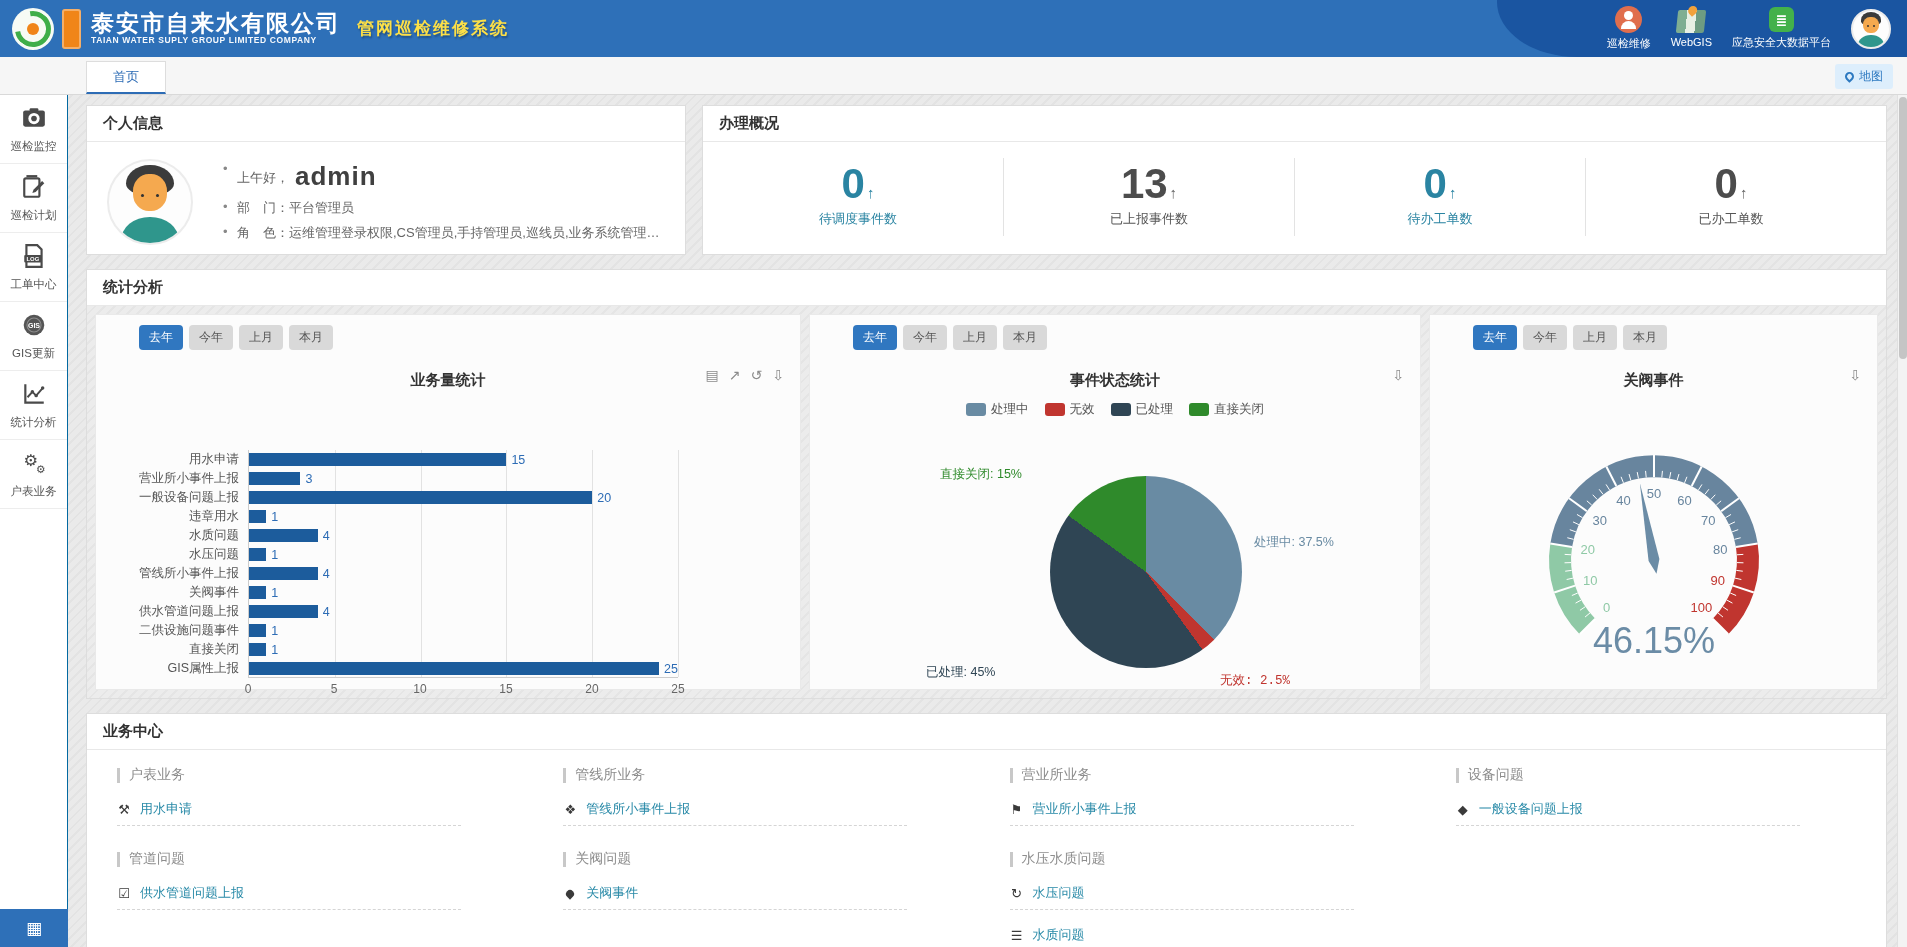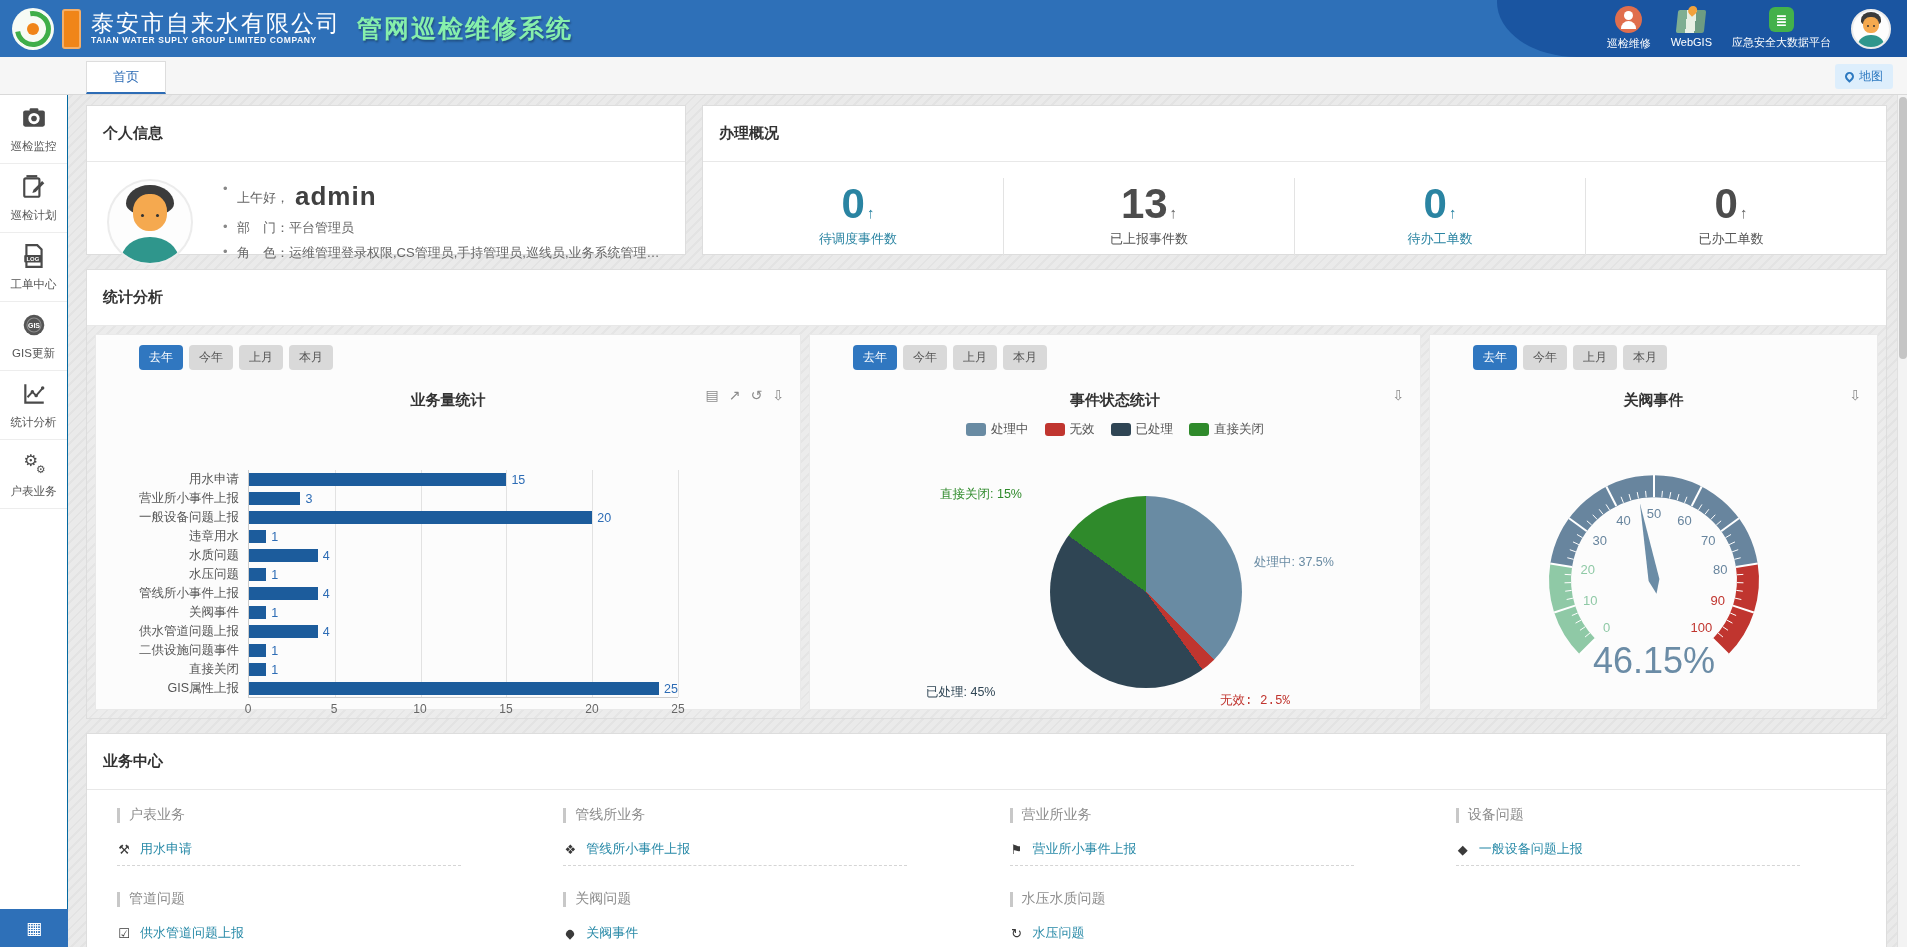--- a/index.html
+++ b/index.html
@@ -10,23 +10,23 @@
     position: relative; color:#333;
   }
   
   .app-header { height:57px; background:#2e70b8; display:flex; align-items:center; position:relative; z-index:5; }
   .logo-wrap { margin-left:12px; display:flex; align-items:center; gap:8px; }
   .logo-swirl { width:42px; height:42px; border-radius:50%; background:#f7fbf5; position:relative; flex:none; }
   .logo-swirl::before { content:""; position:absolute; inset:3px; border-radius:50%; border:5px solid #3fae49; border-left-color:transparent; transform:rotate(35deg); }
   .logo-swirl::after { content:""; position:absolute; left:15px; top:15px; width:12px; height:12px; border-radius:50%; background:#f08519; }
   .logo-seal { width:19px; height:40px; background:#f08519; border-radius:3px; flex:none; box-shadow:inset 0 0 0 2px rgba(255,255,255,.35); }
   .company { color:#fff; line-height:1.1; margin-left:2px; }
-  .company .cn { font-size:23px; font-weight:normal; letter-spacing:2px; }
+  .company .cn { font-size:23px; font-weight:bold; letter-spacing:2px; }
   .company .en { font-size:8.5px; letter-spacing:.6px; font-weight:bold; opacity:.95; }
-  .sys-title { color:#86efac; font-size:25px; font-weight:bold; margin-left:16px; letter-spacing:2px; text-shadow:1px 2px 2px rgba(0,0,0,.3); }
+  .sys-title { color:#fde047; font-size:17px; font-weight:bold; margin-left:16px; letter-spacing:2px; text-shadow:1px 2px 2px rgba(0,0,0,.3); }
   .hdr-right { position:absolute; right:0; top:0; height:57px; width:410px; background:#1a55a1; border-bottom-left-radius:80px 55px; display:flex; align-items:center; justify-content:flex-end; gap:20px; padding-right:16px; }
   .hnav-item { display:flex; flex-direction:column; align-items:center; cursor:pointer; }
   .hnav-item .hlabel { color:#fff; font-size:11px; margin-top:3px; white-space:nowrap; }
   .person-badge { width:27px; height:27px; border-radius:50%; background:#e06e4d; position:relative; }
   .person-badge::before { content:""; position:absolute; left:9px; top:5px; width:9px; height:9px; border-radius:50%; background:#fff; }
   .person-badge::after { content:""; position:absolute; left:6px; top:15px; width:15px; height:8px; border-radius:8px 8px 0 0; background:#fff; }
   .map-badge { width:28px; height:23px; background:linear-gradient(90deg,#7fae92 0 33%,#e8f0e4 33% 66%,#6e9c82 66%); transform:skewX(-6deg); border-radius:2px; position:relative; }
   .map-badge .pin-orange { position:absolute; left:10px; top:-4px; }
   .green-badge { width:25px; height:25px; background:#43b14b; border-radius:6px; color:#fff; display:flex; align-items:center; justify-content:center; font-size:14px; font-weight:bold; }
   .pin { display:inline-block; width:9px; height:9px; border-radius:50% 50% 50% 0; transform:rotate(-45deg); }
@@ -48,21 +48,21 @@
   .map-chip { position:absolute; right:14px; top:7px; background:#ddeefc; color:#2d79c0; font-size:12px; padding:4px 10px; border-radius:3px; display:flex; align-items:center; gap:5px; cursor:pointer; }
   
   .sidebar { position:absolute; left:0; top:95px; bottom:0; width:68px; background:#fff; border-right:1px solid #0369a1; z-index:3; }
   .side-item { width:100%; padding:10px 0 9px; text-align:center; border-bottom:1px solid #ededed; cursor:pointer; }
   .side-item .slabel { font-size:11.5px; color:#555; margin-top:4px; }
   .side-item .sicon { display:inline-block; height:26px; }
   .side-bottom { position:absolute; bottom:0; left:0; width:68px; height:38px; background:#2e70b8; color:#fff; display:flex; align-items:center; justify-content:center; font-size:17px; cursor:pointer; }
   
   .main { position:absolute; left:68px; top:95px; right:14px; bottom:0; padding:10px 6px 0 18px; display:flex; flex-direction:column; gap:14px; overflow:hidden; }
   .panel { background:#fff; border:1px solid #ddd; }
-  .panel-title { padding:18px 16px; font-weight:bold; font-size:15px; color:#333; border-bottom:1px solid #e8e8e8; }
+  .panel-title { padding:8px 16px; font-weight:bold; font-size:15px; color:#333; border-bottom:1px solid #e8e8e8; }
   .row1 { display:flex; gap:16px; height:150px; flex:none; }
   #personal { width:600px; flex:none; }
   .personal-body { display:flex; align-items:center; padding:12px 20px; }
   .personal-list { margin-left:30px; list-style:none; }
   .personal-list li { font-size:13px; color:#666; margin:7px 0; position:relative; padding-left:14px; white-space:nowrap; overflow:hidden; text-overflow:ellipsis; max-width:440px; }
   .personal-list li::before { content:"•"; position:absolute; left:0; color:#888; }
   .greet-name { font-size:26px; font-weight:bold; color:#404040; margin-left:6px; vertical-align:-3px; letter-spacing:1px; }
   #overviewPanel { flex:1; }
   .stats-row { display:flex; align-items:center; padding:16px 10px 10px; }
   .stat { flex:1; text-align:center; border-right:1px solid #e3e3e3; padding:4px 0 8px; }

